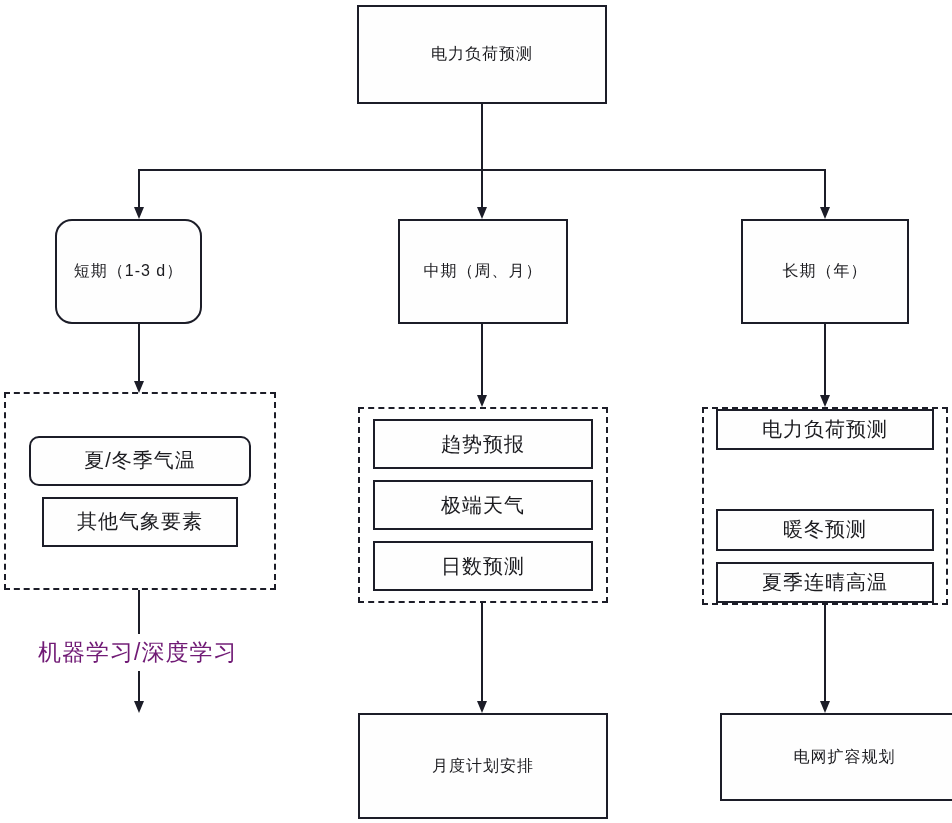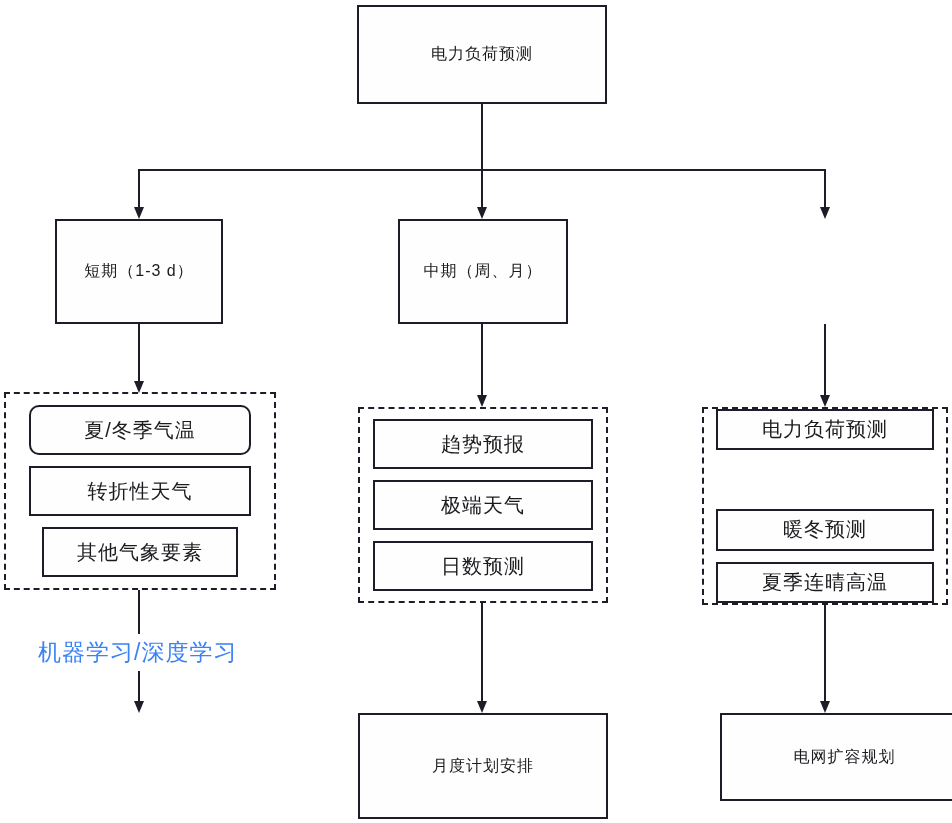--- a/index.html
+++ b/index.html
@@ -40,21 +40,21 @@
   .hline{position:absolute;height:2px;background:#1c1d28;}
   .arrowhead{
     position:absolute;width:0;height:0;
     border-left:5px solid transparent;
     border-right:5px solid transparent;
     border-top:12px solid #1c1d28;
   }
   .edge-label{
     position:absolute;
     background:#ffffff;
-    font-size:23px;color:#3b82f6;
+    font-size:23px;color:#701a75;
     padding:3px 2px;
     z-index:2;
     letter-spacing:1px;
     white-space:nowrap;
   }
 </style>
 </head>
 <body>
 
 <div id="canvas">
@@ -66,35 +66,35 @@
 
   <div class="vline" style="left:138px;top:169px;height:39px;"></div>
   <div class="arrowhead" style="left:134px;top:207px;"></div>
 
   <div class="vline" style="left:481px;top:169px;height:39px;"></div>
   <div class="arrowhead" style="left:477px;top:207px;"></div>
 
   <div class="vline" style="left:824px;top:169px;height:39px;"></div>
   <div class="arrowhead" style="left:820px;top:207px;"></div>
 
-  <div class="node" style="left:55px;top:219px;width:168px;height:105px;">短期（1-3 d）</div>
+  <div class="node" style="left:55px;top:219px;width:147px;height:105px;border-radius:17px;">短期（1-3 d）</div>
   <div class="node" style="left:398px;top:219px;width:170px;height:105px;">中期（周、月）</div>
+  <div class="node" style="left:741px;top:219px;width:168px;height:105px;">长期（年）</div>
 
   <div class="vline" style="left:138px;top:324px;height:58px;"></div>
   <div class="arrowhead" style="left:134px;top:381px;"></div>
 
   <div class="vline" style="left:481px;top:324px;height:72px;"></div>
   <div class="arrowhead" style="left:477px;top:395px;"></div>
 
   <div class="vline" style="left:824px;top:324px;height:72px;"></div>
   <div class="arrowhead" style="left:820px;top:395px;"></div>
 
   <div class="group" style="left:4px;top:392px;width:272px;height:198px;">
     <div class="factor" style="width:222px;border-radius:10px;">夏/冬季气温</div>
-    <div class="factor" style="width:222px;">转折性天气</div>
     <div class="factor" style="width:196px;">其他气象要素</div>
   </div>
 
   <div class="group" style="left:358px;top:407px;width:250px;height:196px;">
     <div class="factor" style="width:220px;">趋势预报</div>
     <div class="factor" style="width:220px;">极端天气</div>
     <div class="factor" style="width:220px;">日数预测</div>
   </div>
 
   <div class="group" style="left:702px;top:407px;width:246px;height:198px;">

